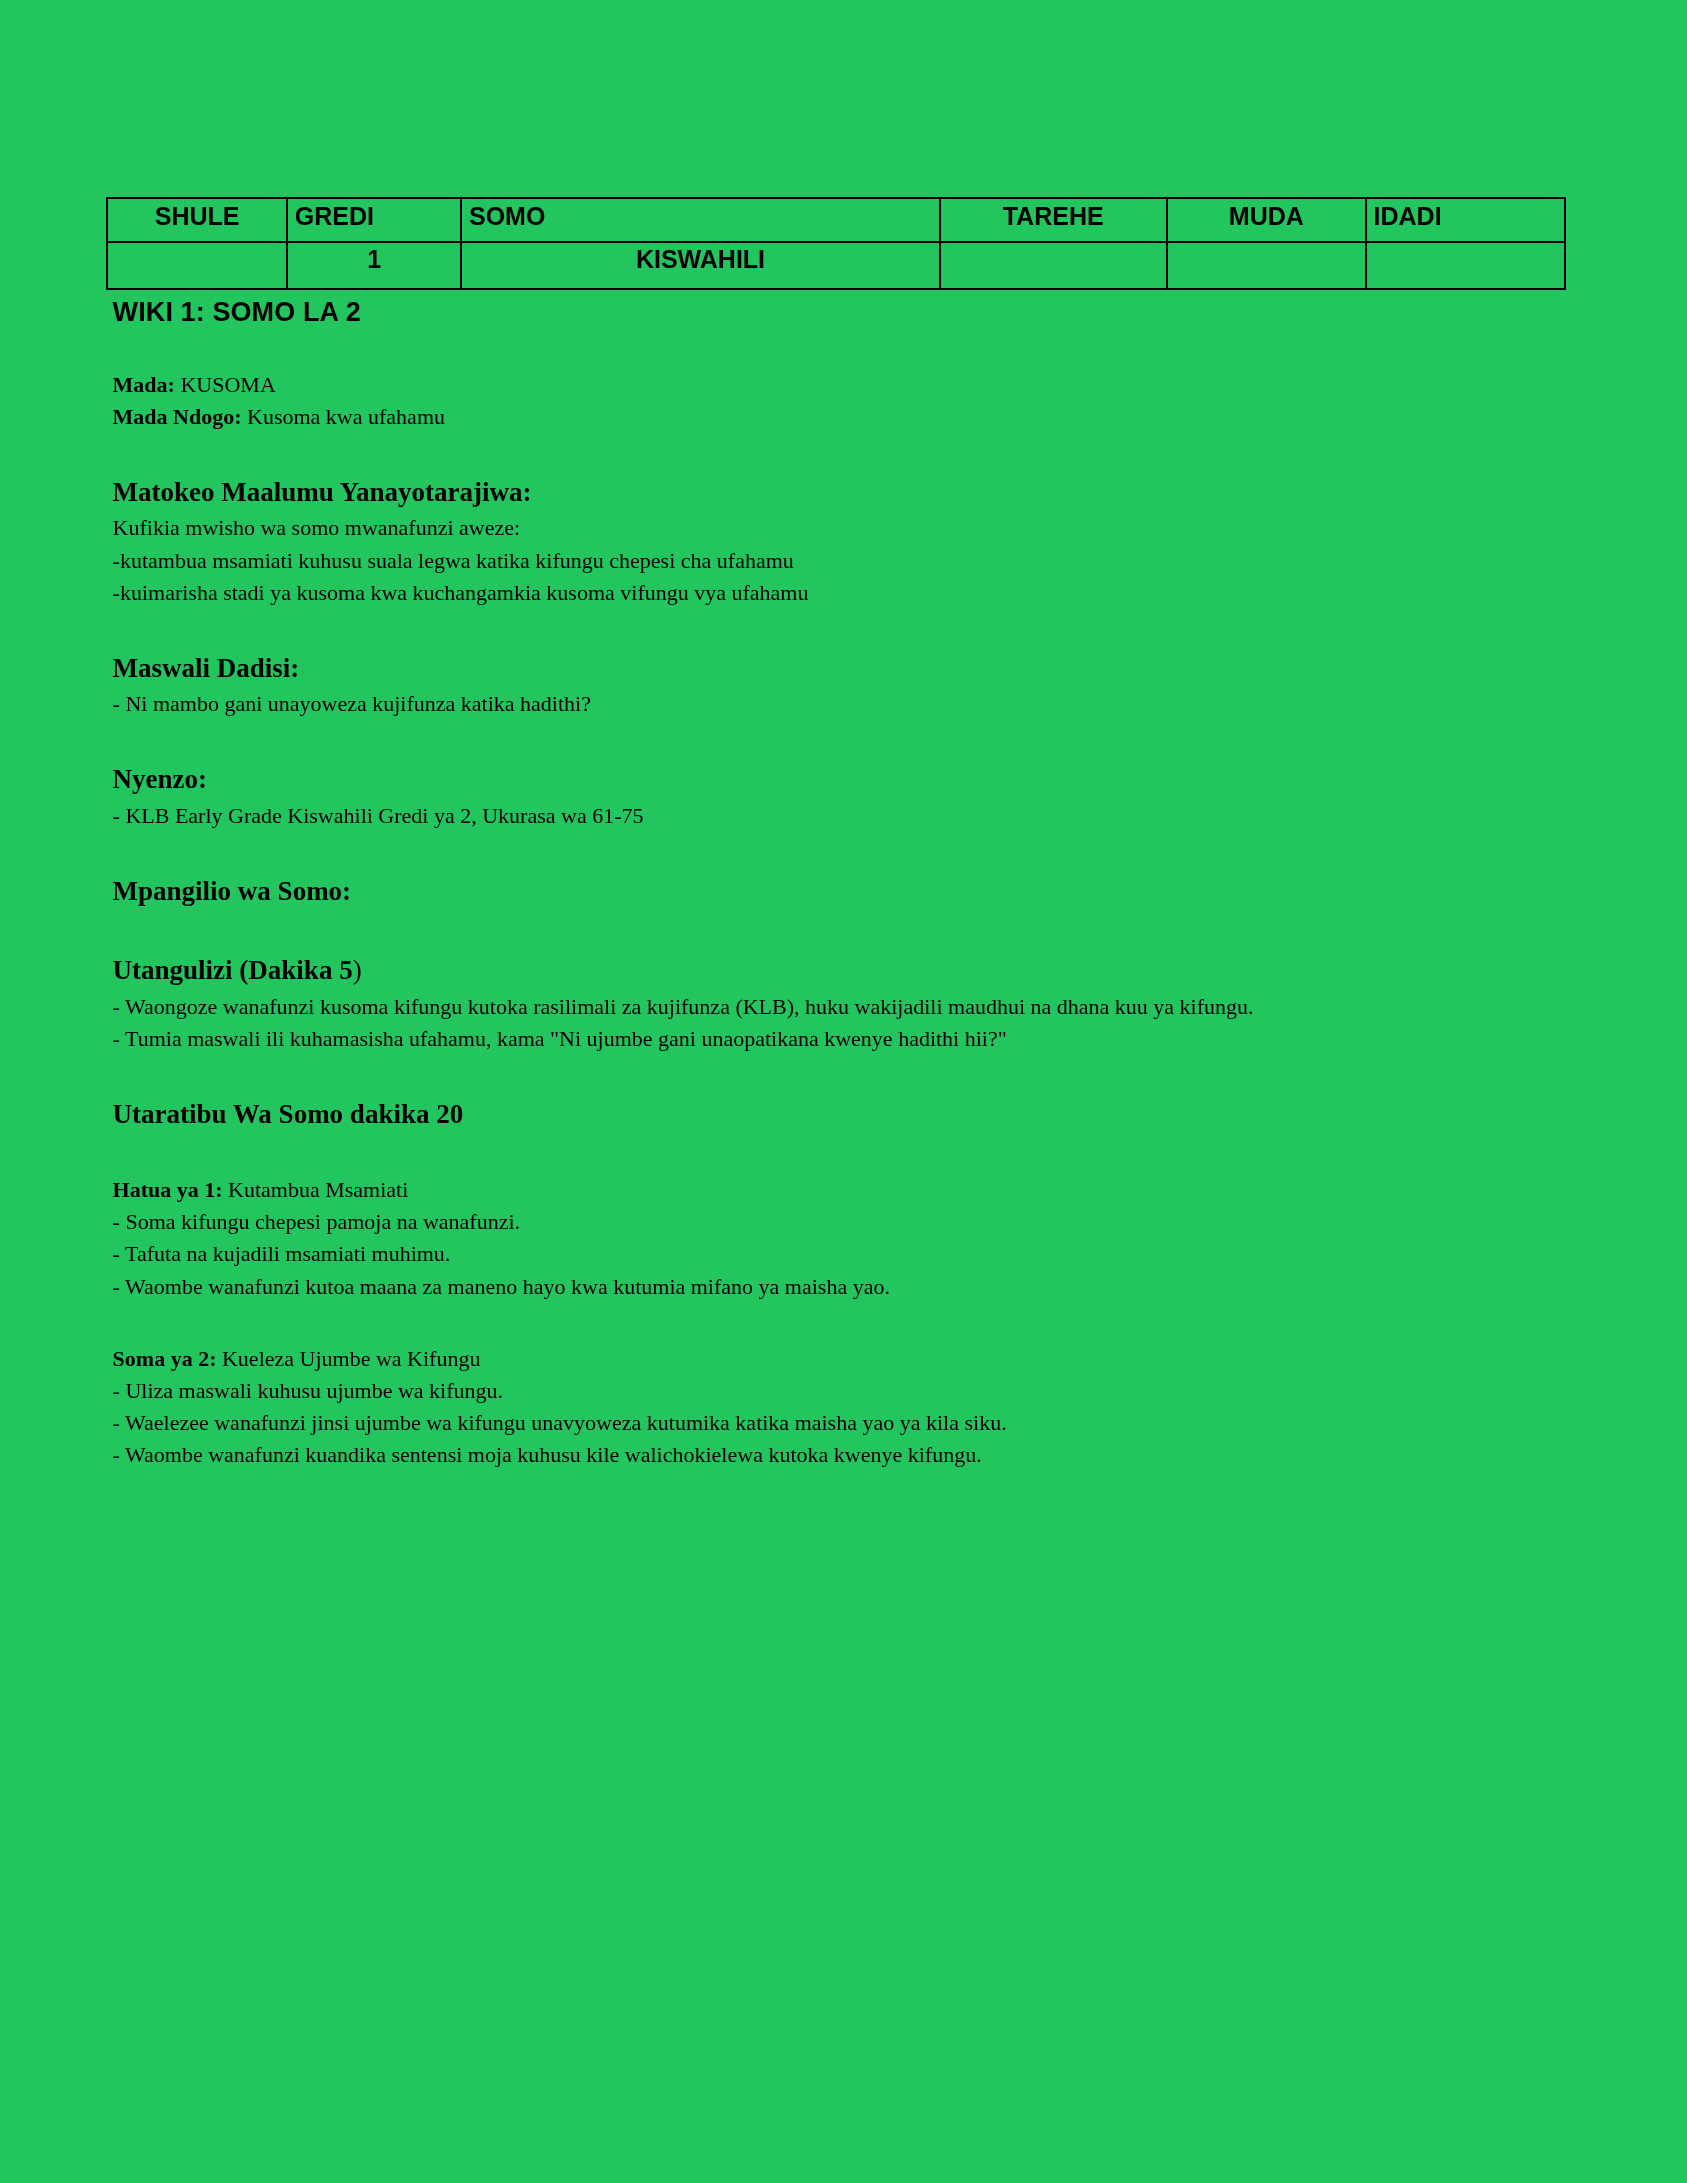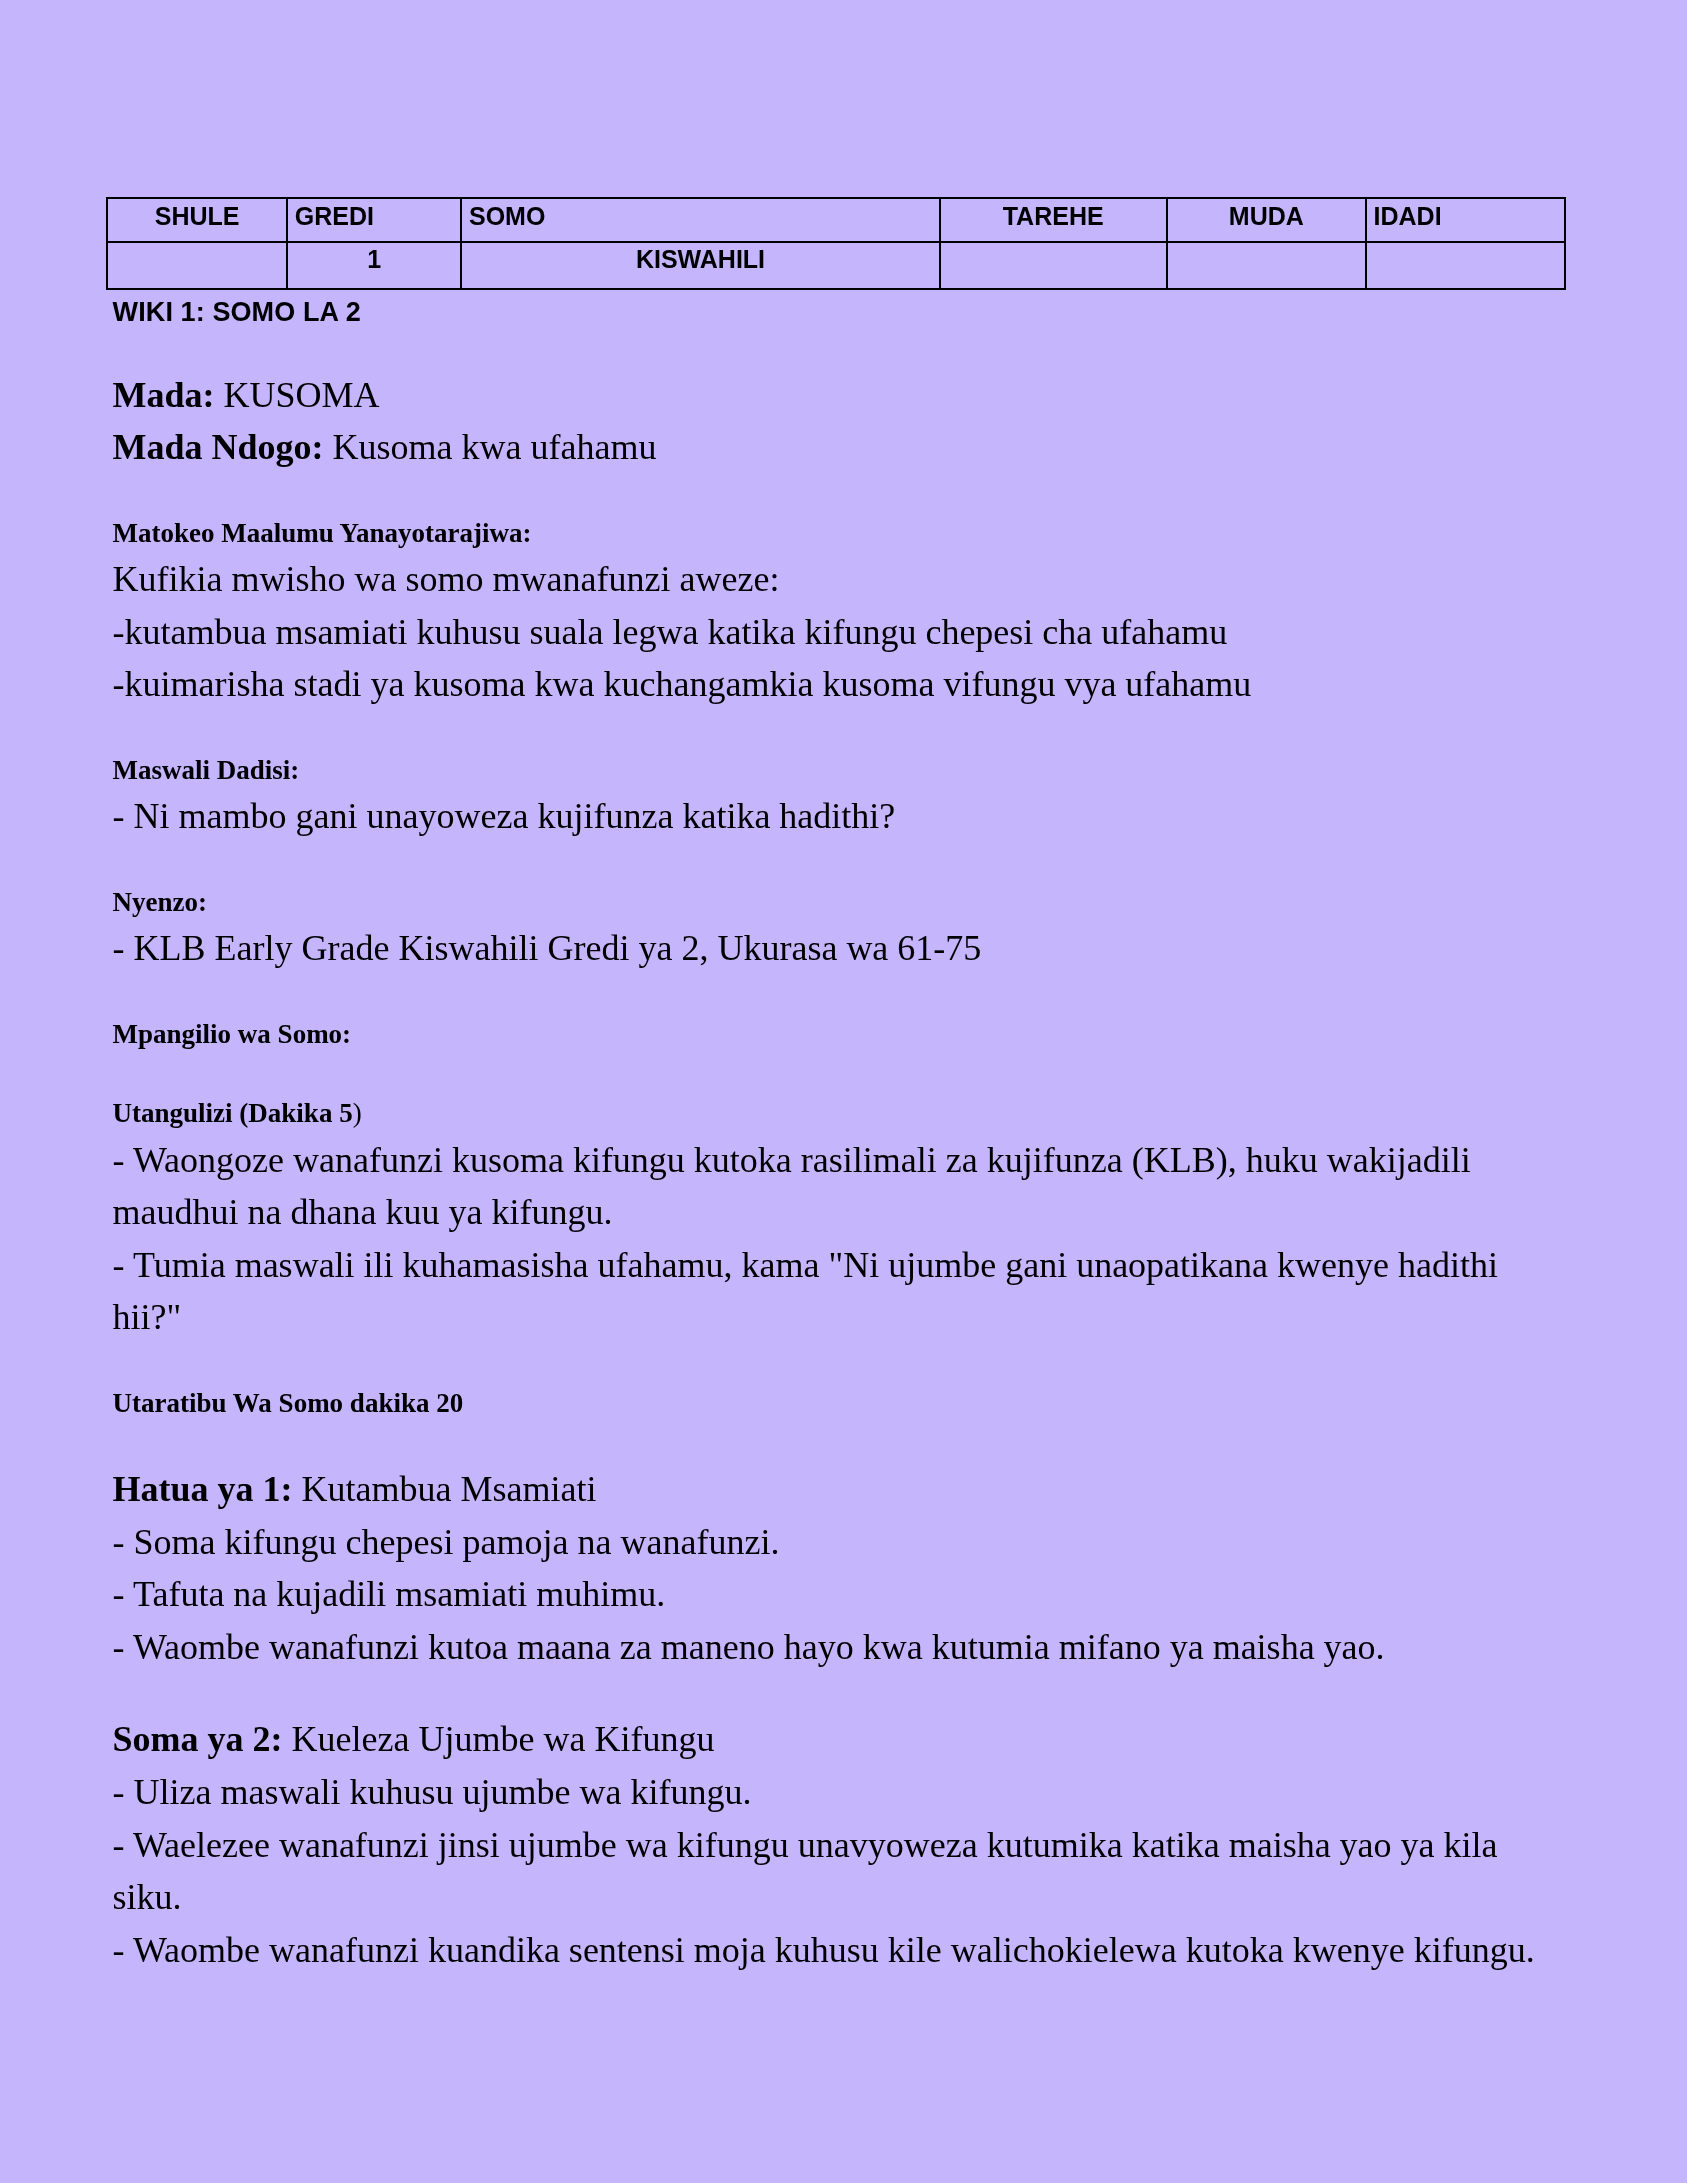--- a/index.html
+++ b/index.html
@@ -11,21 +11,21 @@
     width: 1687px;
     height: 2183px;
     font-family: "Liberation Serif", serif;
     color: #000000;
     overflow: hidden;
   }
   .page {
     position: relative;
     width: 1687px;
     height: 2183px;
-    background: #c4b5fd;
+    background: #22c55e;
     box-sizing: border-box;
   }
   .content {
     position: absolute;
     left: 106px;
     top: 197px;
     width: 1449px;
   }
 
   
@@ -69,21 +69,21 @@
   }
 
   .body-block {
     margin-left: 6.6px;
     font-size: 27px;
     line-height: 1.45;
   }
 
   p.line {
     margin: 0;
-    font-size: 36px;
+    font-size: 22px;
     line-height: 1.46;
   }
   p.gap {
     margin: 0;
     height: 40px;
   }
   .bold {
     font-weight: bold;
   }
   .hdr {

